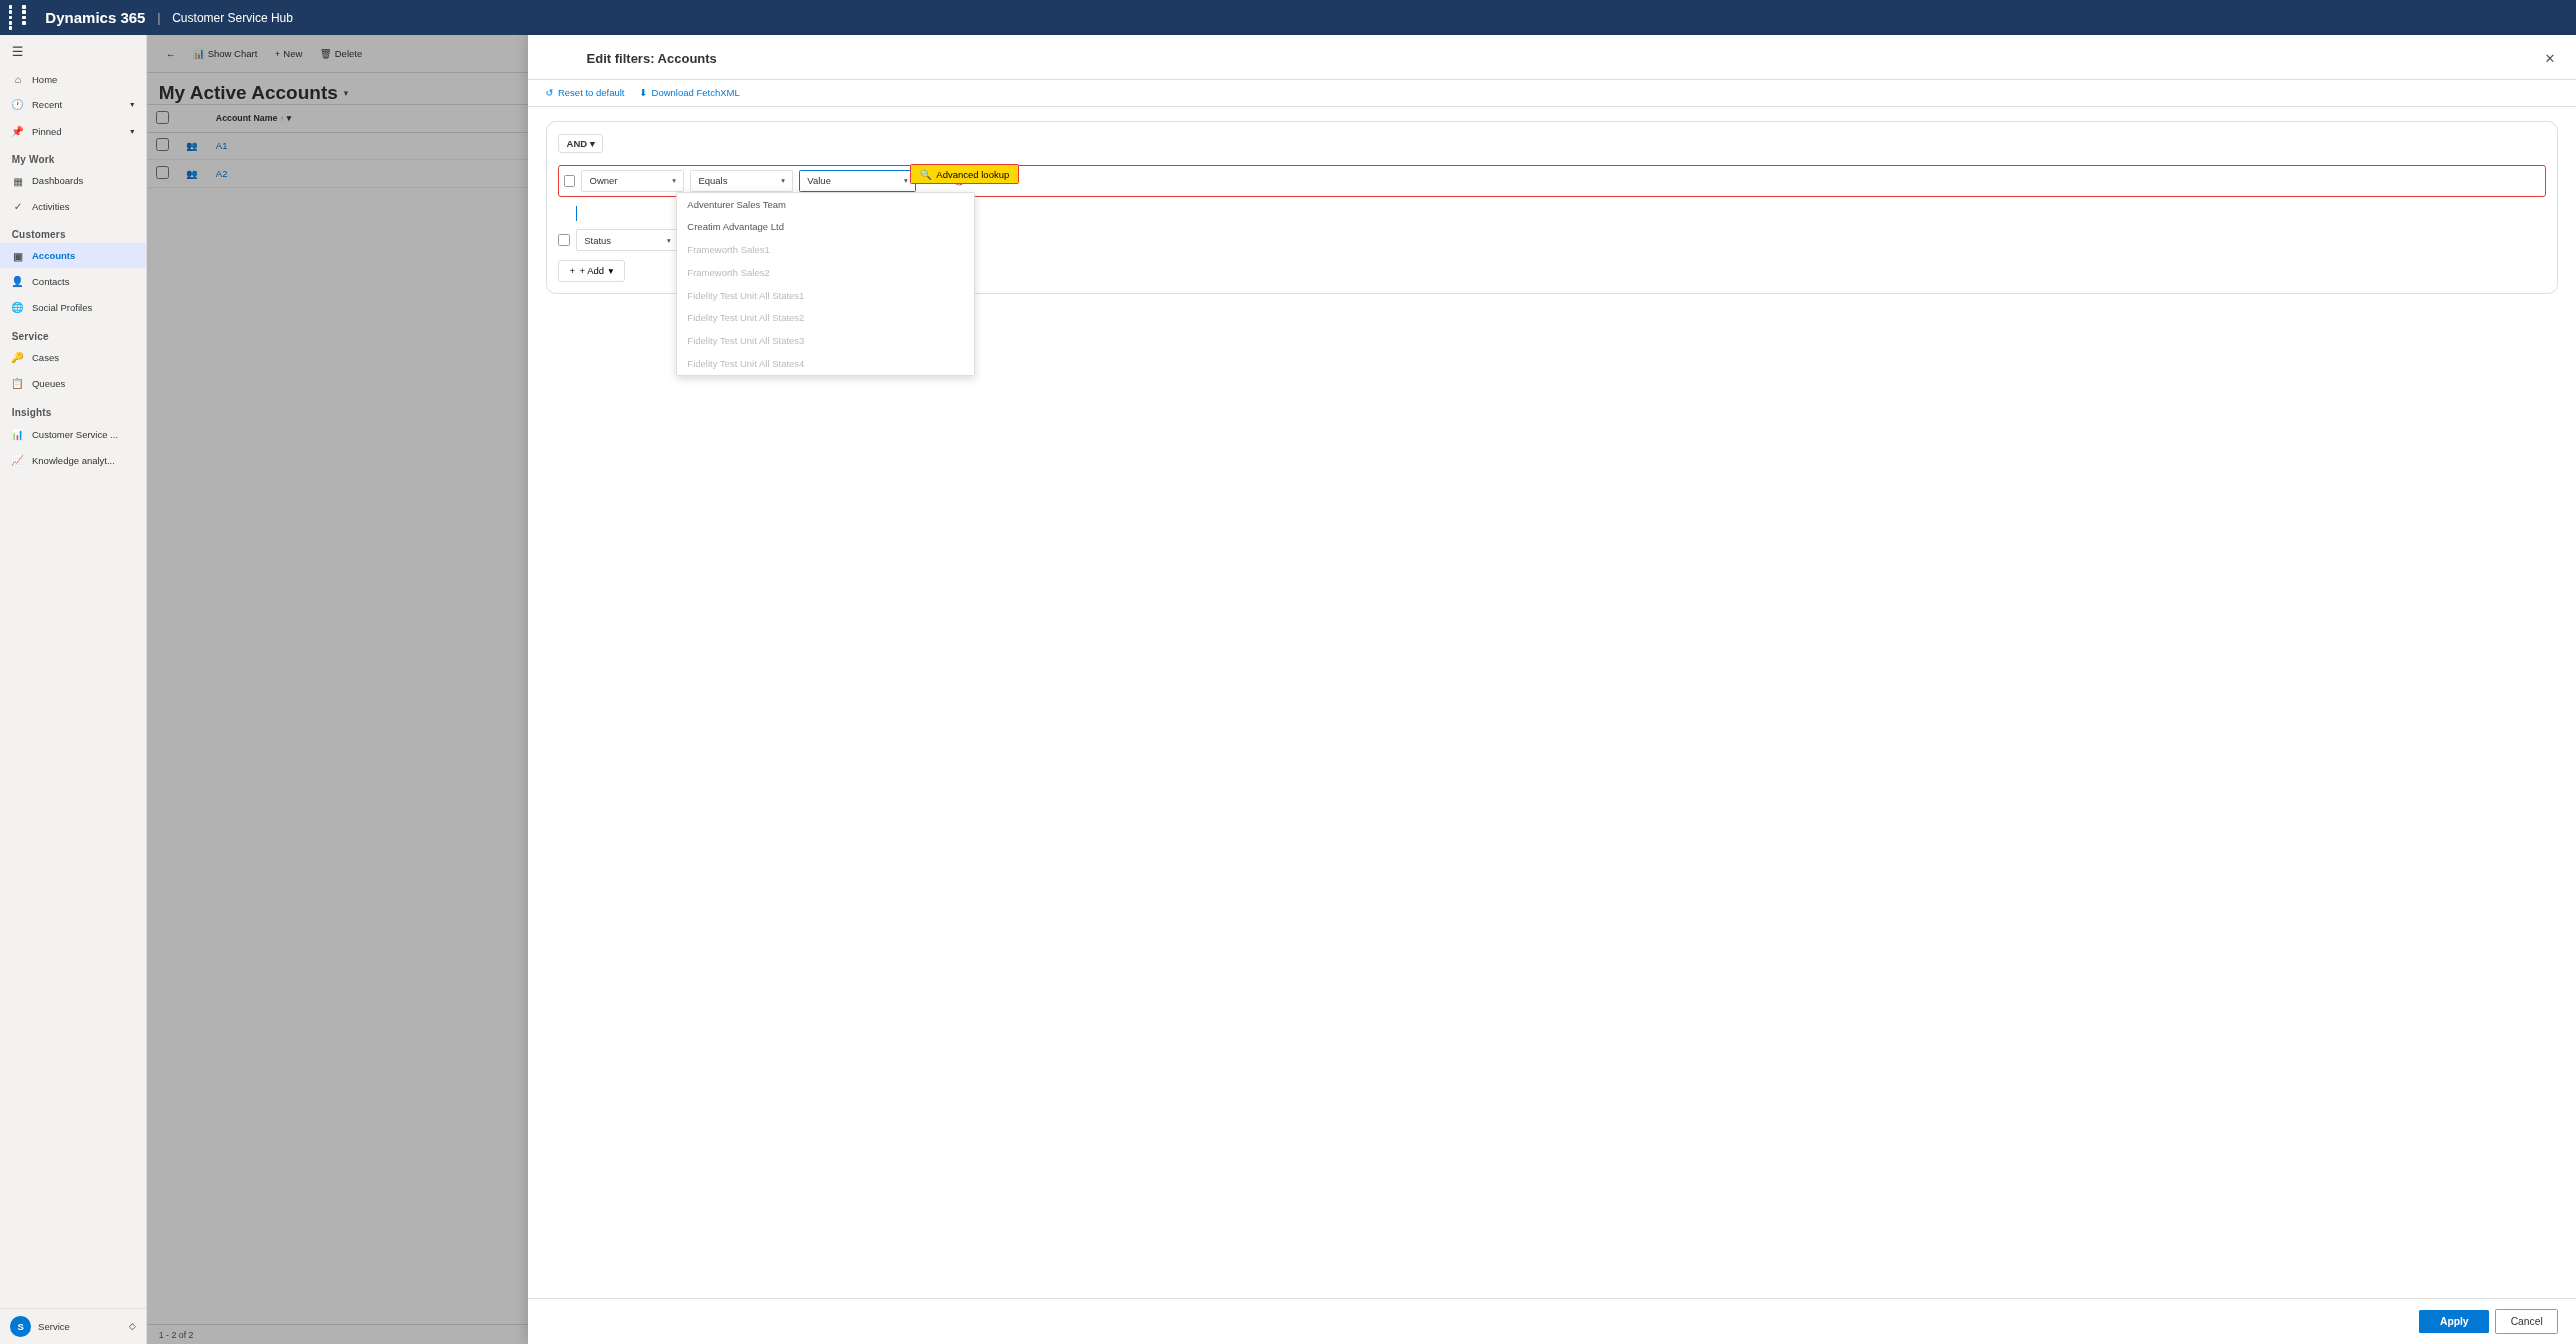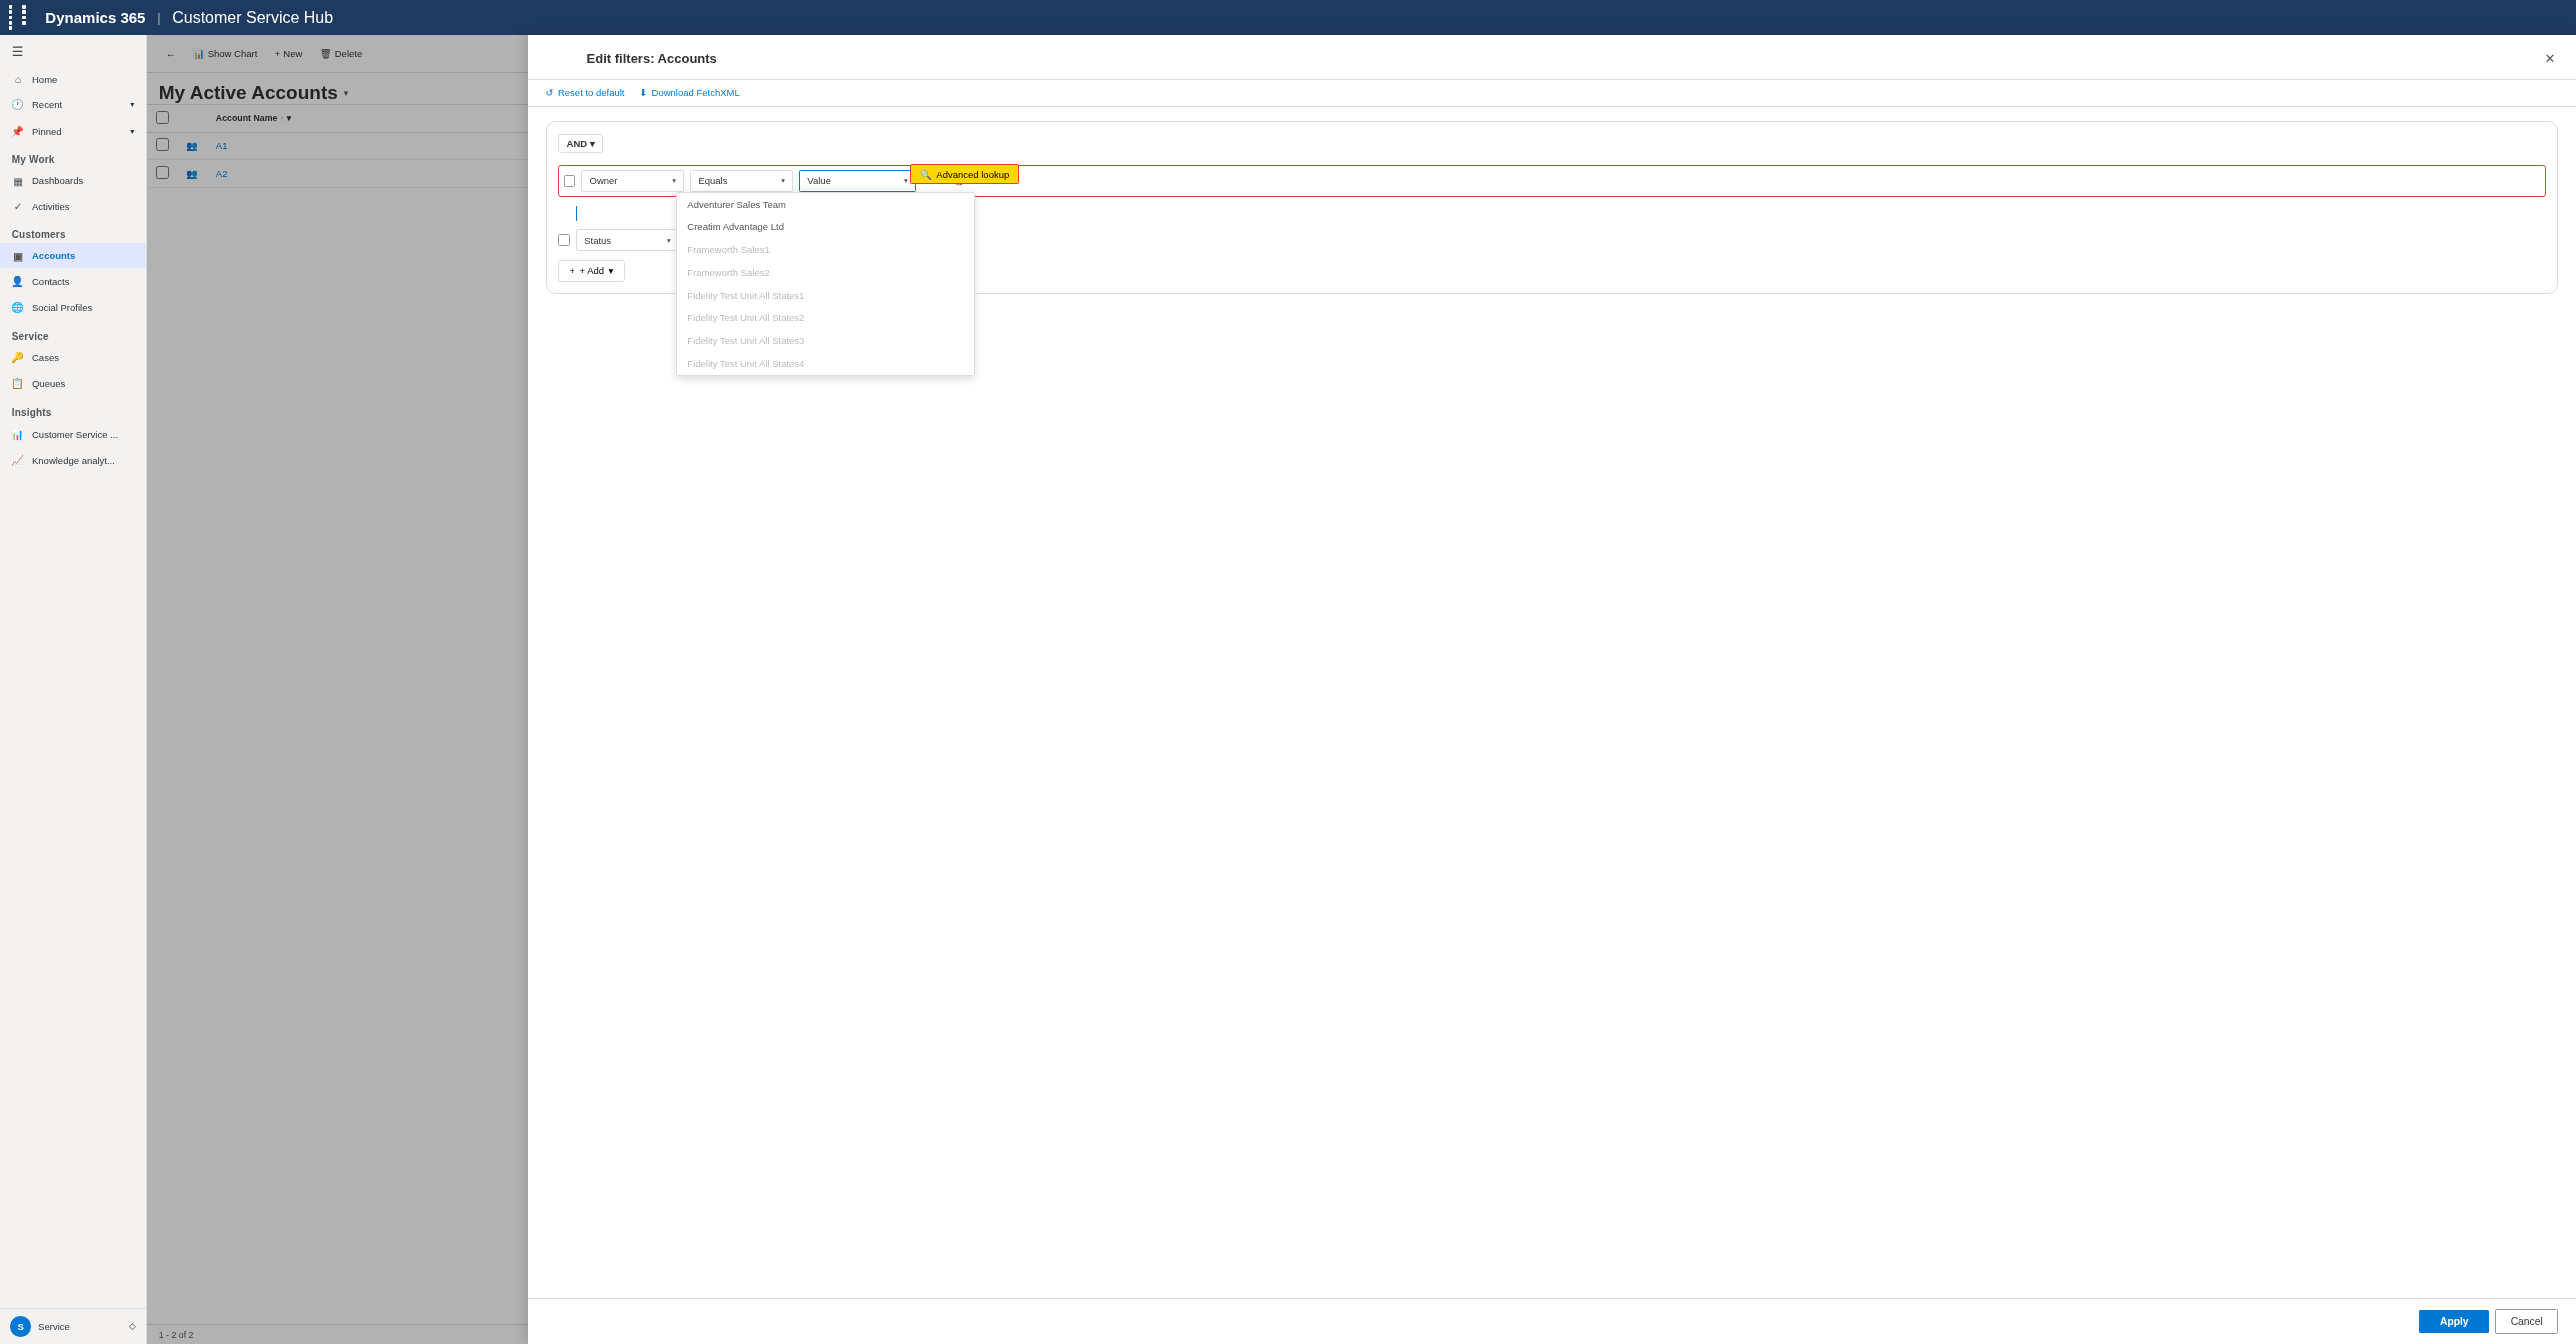--- a/index.html
+++ b/index.html
@@ -8,21 +8,21 @@
     
     .top-bar {
       position: fixed; top: 0; left: 0; right: 0; height: 35px;
       background: #1f3a60; color: white;
       display: flex; align-items: center; padding: 0 8.8px; gap: 11.7px; z-index: 100;
     }
     .top-bar-grid { display: grid; grid-template-columns: 11.7px 11.7px; gap: 1.5px; cursor: pointer; }
     .top-bar-grid span { display: block; width: 3.7px; height: 3.7px; background: white; border-radius: 0.7px; }
     .top-bar-title { font-size: 15px; font-weight: 600; color: white; }
     .top-bar-sep { color: #aaa; font-size: 13px; }
-    .top-bar-app { font-size: 16px; color: white; }
+    .top-bar-app { font-size: 12px; color: white; }
 
     
     .layout { display: flex; margin-top: 35px; height: calc(100vh - 35px); width: 100%; }
 
     
     .sidebar {
       width: 147px; min-width: 147px; background: #f3f2f1;
       display: flex; flex-direction: column; overflow-y: auto;
       border-right: 0.7px solid #ddd;
     }

